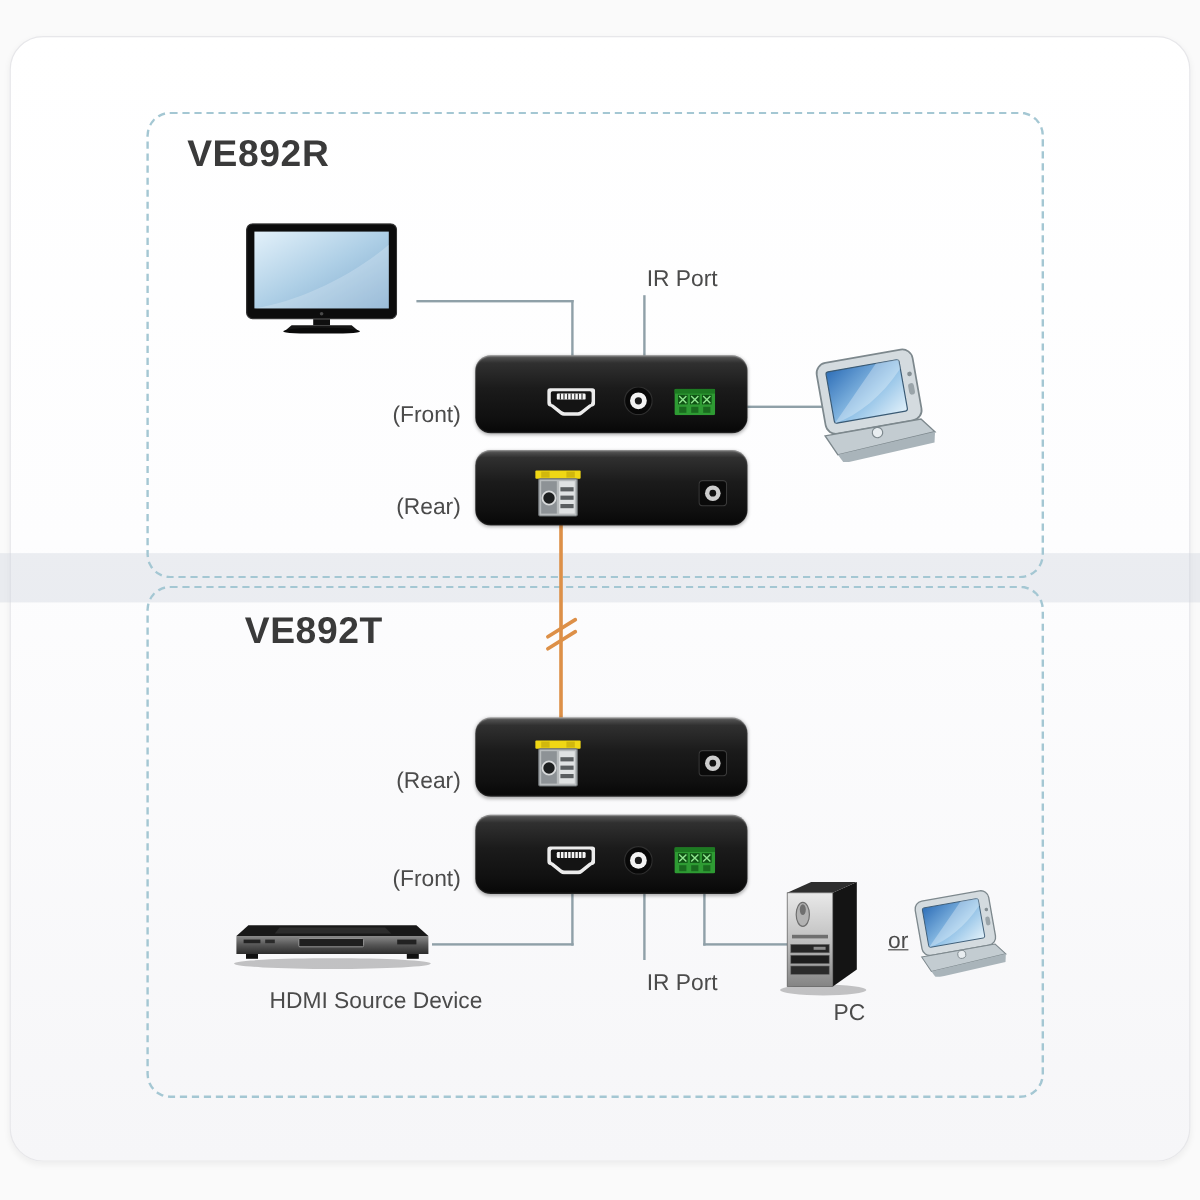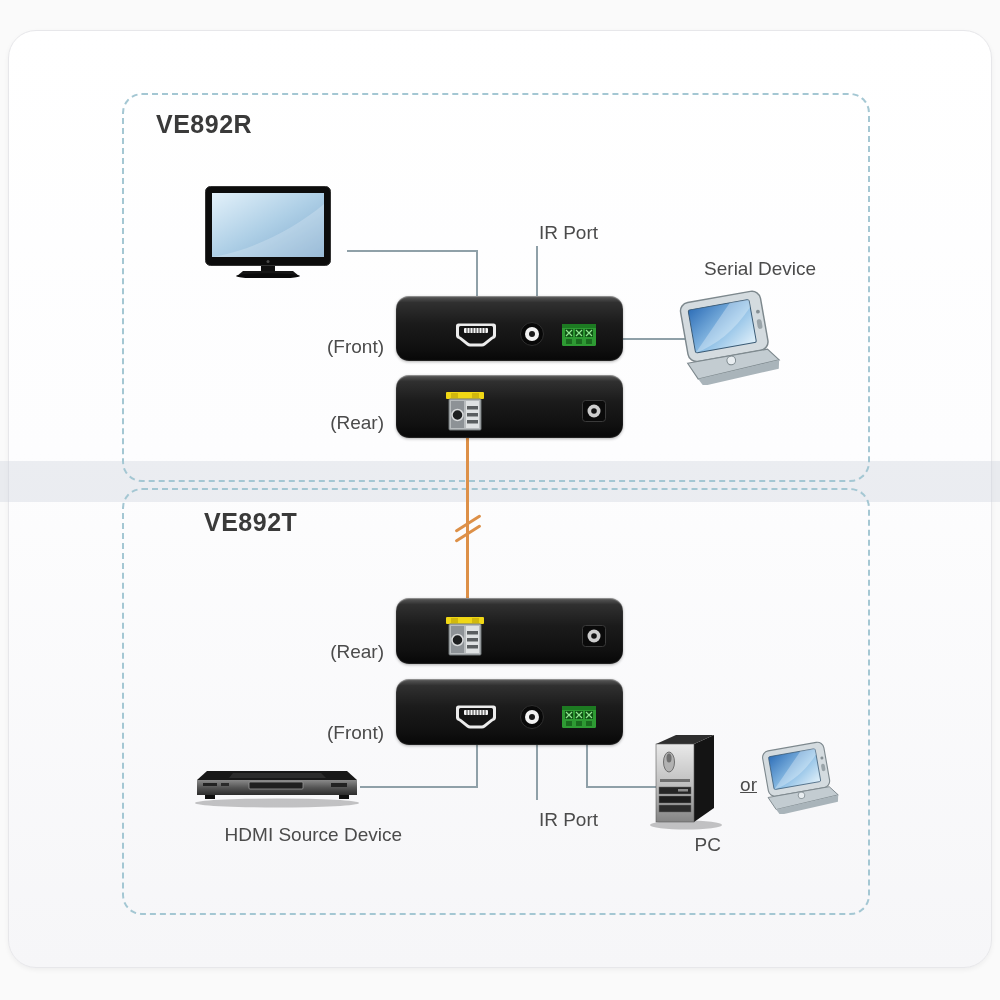--- a/index.html
+++ b/index.html
@@ -29,21 +29,21 @@
   .dashed-box{
     position:absolute;left:122px;width:744px;
     border:2px dashed #a4c7d3;border-radius:20px;
     z-index:3;
   }
   #box-receiver{top:93px;height:385px;}
   #box-transmitter{top:488px;height:423px;}
 
   .section-title{
     position:absolute;left:156px;
-    font-size:25px;font-weight:bold;color:#3a3a3a;letter-spacing:0.5px;
+    font-size:31px;font-weight:bold;color:#3a3a3a;letter-spacing:0.5px;
     z-index:6;
   }
   #title-receiver{top:110px;}
   #title-transmitter{top:508px;margin-left:48px;}
 
   .lbl{
     position:absolute;color:#4b4b4b;font-size:19px;z-index:6;line-height:26px;
   }
   .lbl.center{text-align:right;}
   .lbl.right{text-align:right;}
@@ -291,21 +291,20 @@
       <path d="M22 61 L66 16 H86 V24 C66 45 44 57 22 61 Z" fill="rgba(255,255,255,0.3)"></path>
       <circle cx="93" cy="30" r="2" fill="#858f94"></circle>
       <rect x="90" y="38" width="5" height="10" rx="2.5" fill="#9aa4a9"></rect>
       <path d="M12 70 L96 70 L106 83 L20 88 Z" fill="#c3ccd1" stroke="#7d888d" stroke-width="1.2"></path>
       <path d="M20 88 L106 83 L104 92 L24 96 Z" fill="#a9b4ba"></path>
       <circle cx="57" cy="75" r="4.5" fill="#e8edf0" stroke="#7d888d"></circle>
     </g>
   </svg>
 
   <div class="lbl center" style="left:478px;top:220px;width:120px;">IR Port</div>
-  <div class="lbl center" style="left:654px;top:256px;width:162px;">Serial Device</div>
   <div class="lbl right" style="left:284px;top:334px;width:100px;">(Front)</div>
   <div class="lbl right" style="left:284px;top:410px;width:100px;">(Rear)</div>
 
   <div class="lbl right" style="left:284px;top:639px;width:100px;">(Rear)</div>
   <div class="lbl right" style="left:284px;top:720px;width:100px;">(Front)</div>
   <div class="lbl center" style="left:162px;top:822px;width:240px;">HDMI Source Device</div>
   <div class="lbl center" style="left:478px;top:807px;width:120px;">IR Port</div>
   <div class="lbl center" style="left:641px;top:832px;width:80px;">PC</div>
   <div class="lbl center" style="left:717px;top:772px;width:40px;text-decoration:underline;">or</div>
 

